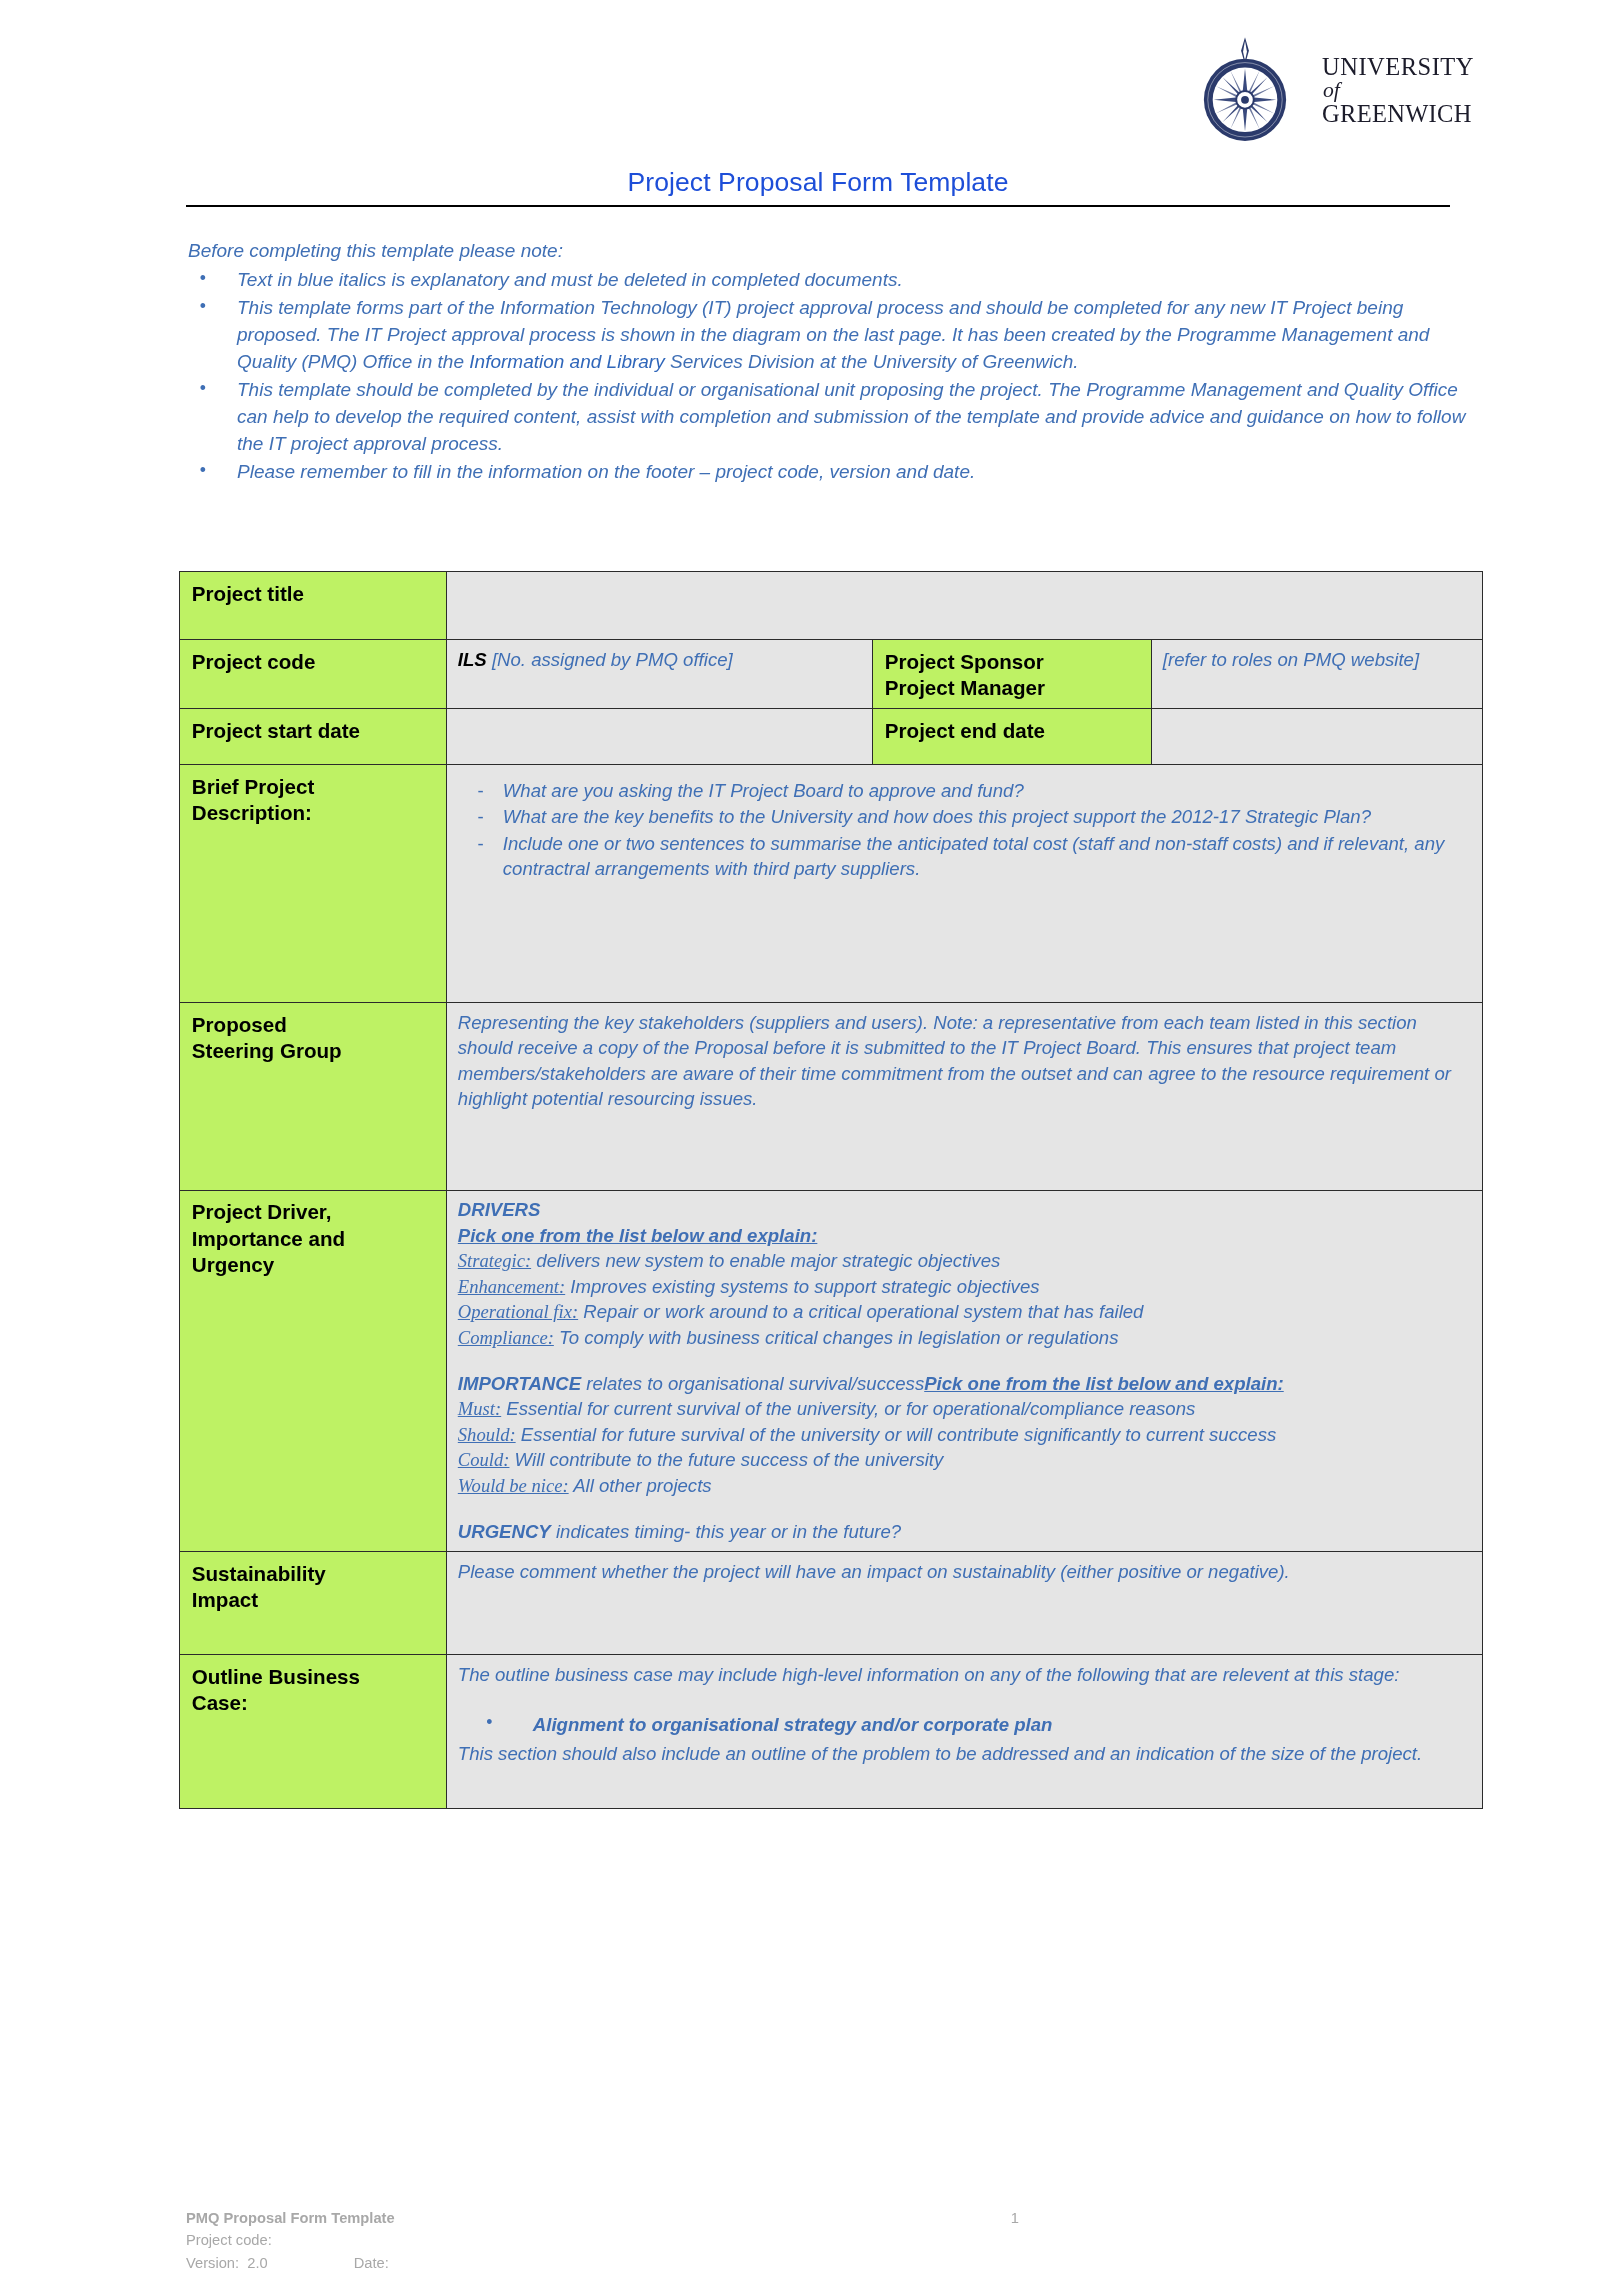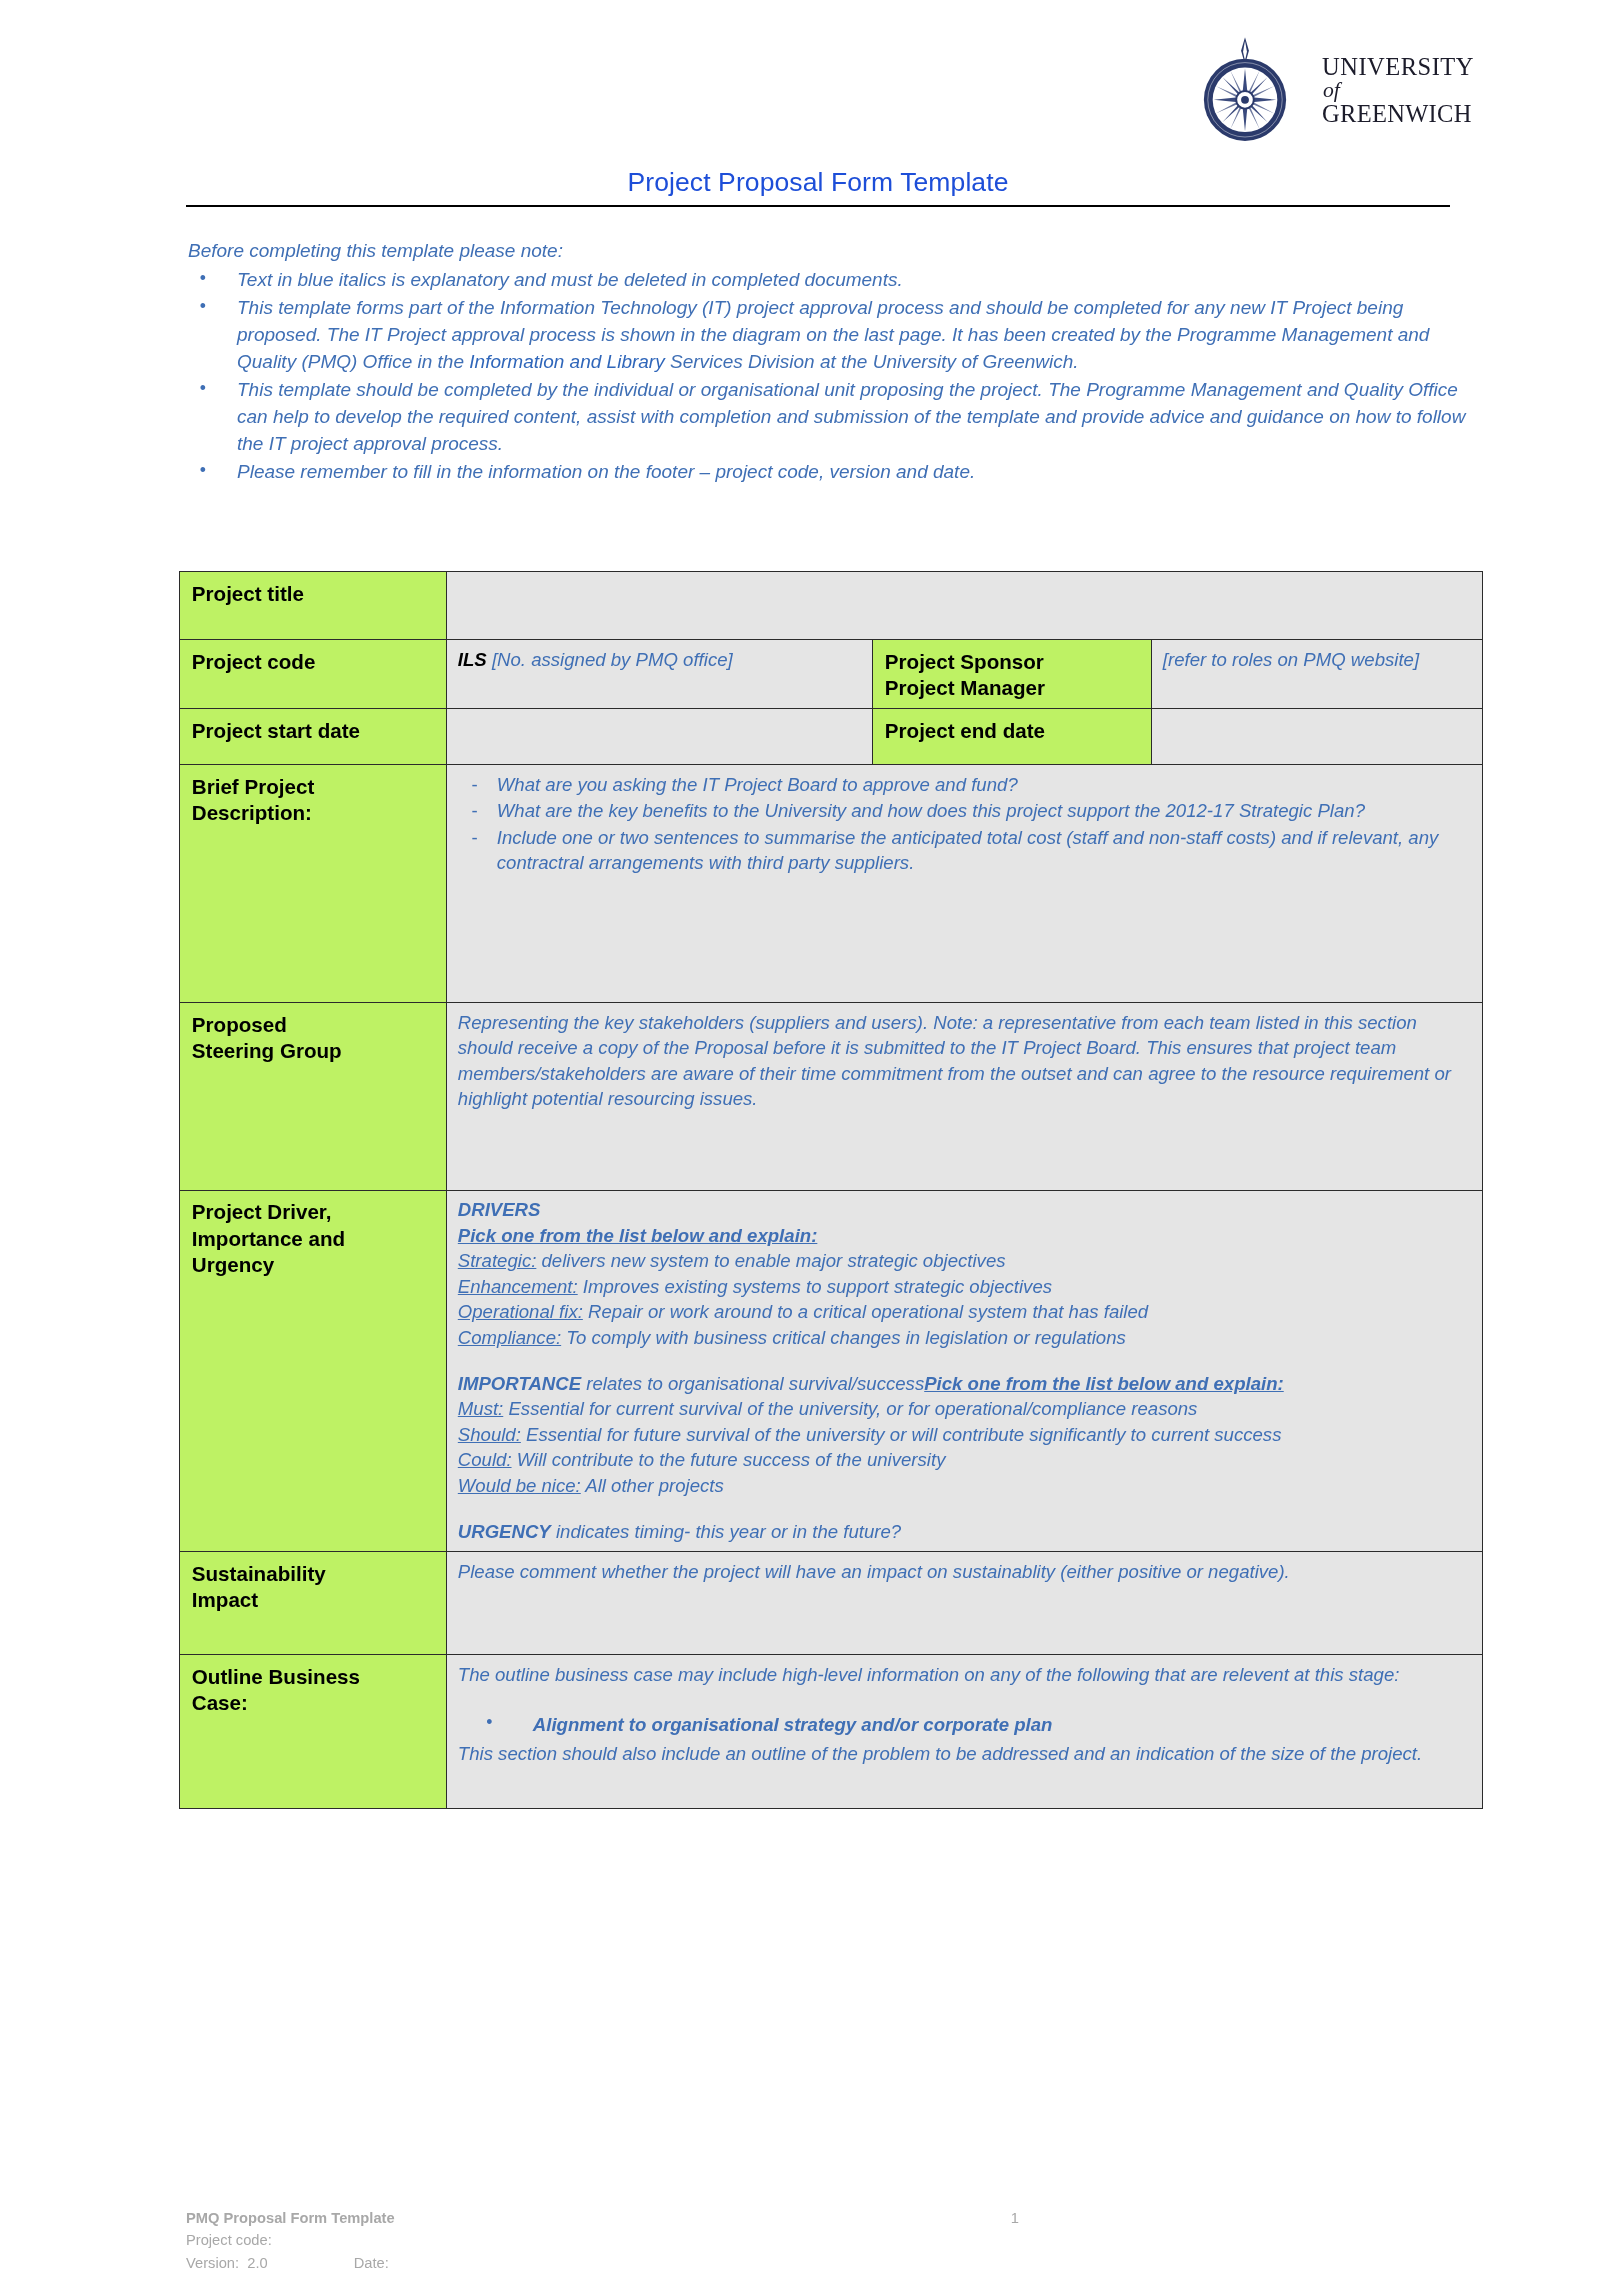--- a/index.html
+++ b/index.html
@@ -148,21 +148,21 @@
   .c4 { width: 331px; }
 
   .ils-code {
     color: #000000;
     font-weight: bold;
     font-style: italic;
   }
 
   
   ul.dashlist {
-    margin: 0;
+    margin: 6px;
     padding: 0;
     list-style: none;
   }
   ul.dashlist li {
     position: relative;
     padding-left: 39px;
     margin-bottom: 1px;
   }
   ul.dashlist li::before {
     content: "-";
@@ -188,21 +188,21 @@
     position: absolute;
     left: 24.5px;
     top: -2px;
     font-weight: normal;
     font-style: normal;
     font-size: 17.6px;
   }
 
   .hdg { font-weight: bold; font-style: italic; }
   .hdg-u { font-weight: bold; font-style: italic; text-decoration: underline; }
-  .term { text-decoration: underline; font-style: italic; }
+  .term { text-decoration: underline; font-style: italic; font-family: Liberation Serif, serif; }
   .gap { height: 20.6px; }
 
   .driver-line { margin: 0; }
 
   
   .footer {
     position: absolute;
     left: 186px;
     top: 2207px;
     width: 1294px;

